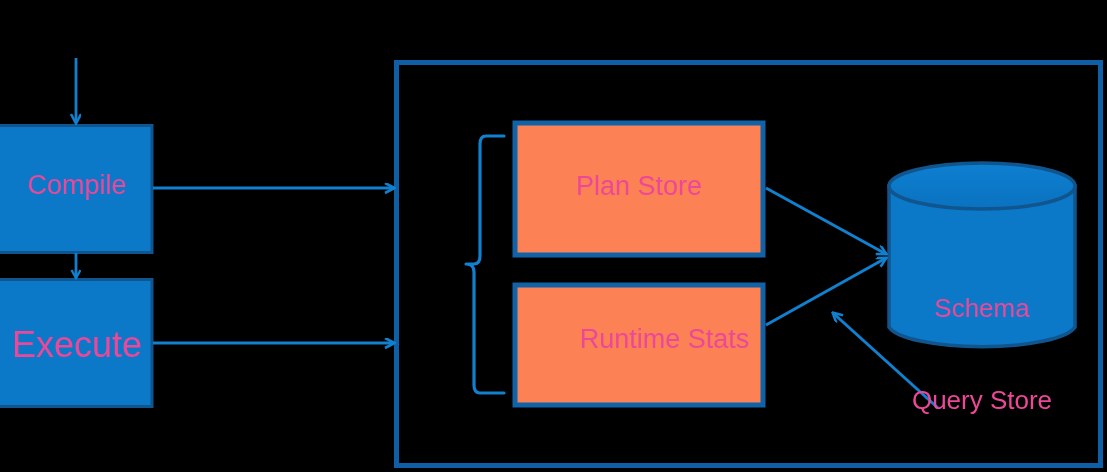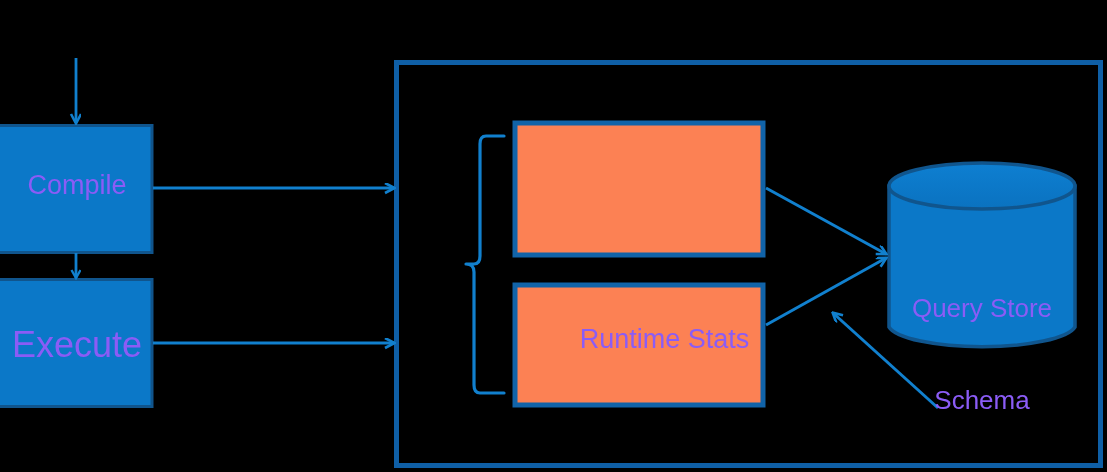--- a/index.html
+++ b/index.html
@@ -18,21 +18,21 @@
   }
   #diagram-svg {
     position: absolute;
     left: 0;
     top: 0;
     width: 1107px;
     height: 472px;
   }
   .node-label {
     position: absolute;
-    color: #8b5cf6;
+    color: #ec4899;
     font-family: "Liberation Sans", sans-serif;
     font-weight: 400;
     text-align: center;
     line-height: 1.18;
     white-space: pre;
     pointer-events: none;
     -webkit-font-smoothing: antialiased;
   }
   .label-compile {
     left: 2px; top: 170px; width: 150px;
@@ -106,21 +106,22 @@
     <line x1="766" y1="325" x2="886" y2="258" stroke="#1180CE" stroke-width="3" marker-end="url(#arrowOpen)"></line>
 
     <line x1="938" y1="408" x2="833" y2="313" stroke="#1180CE" stroke-width="3" marker-end="url(#arrowOpen)"></line>
 
   </svg>
 
   <div class="node-label label-compile">Compile</div>
 
   <div class="node-label label-execute">Execute</div>
 
+  <div class="node-label label-plan-store">Plan Store</div>
 
   <div class="node-label label-runtime-stats">Runtime Stats</div>
 
   <div class="node-label label-query-store">
+    <div>Schema</div>
     <div>Query Store</div>
-    <div>Schema</div>
   </div>
 
 </div>
 
 </body></html>

